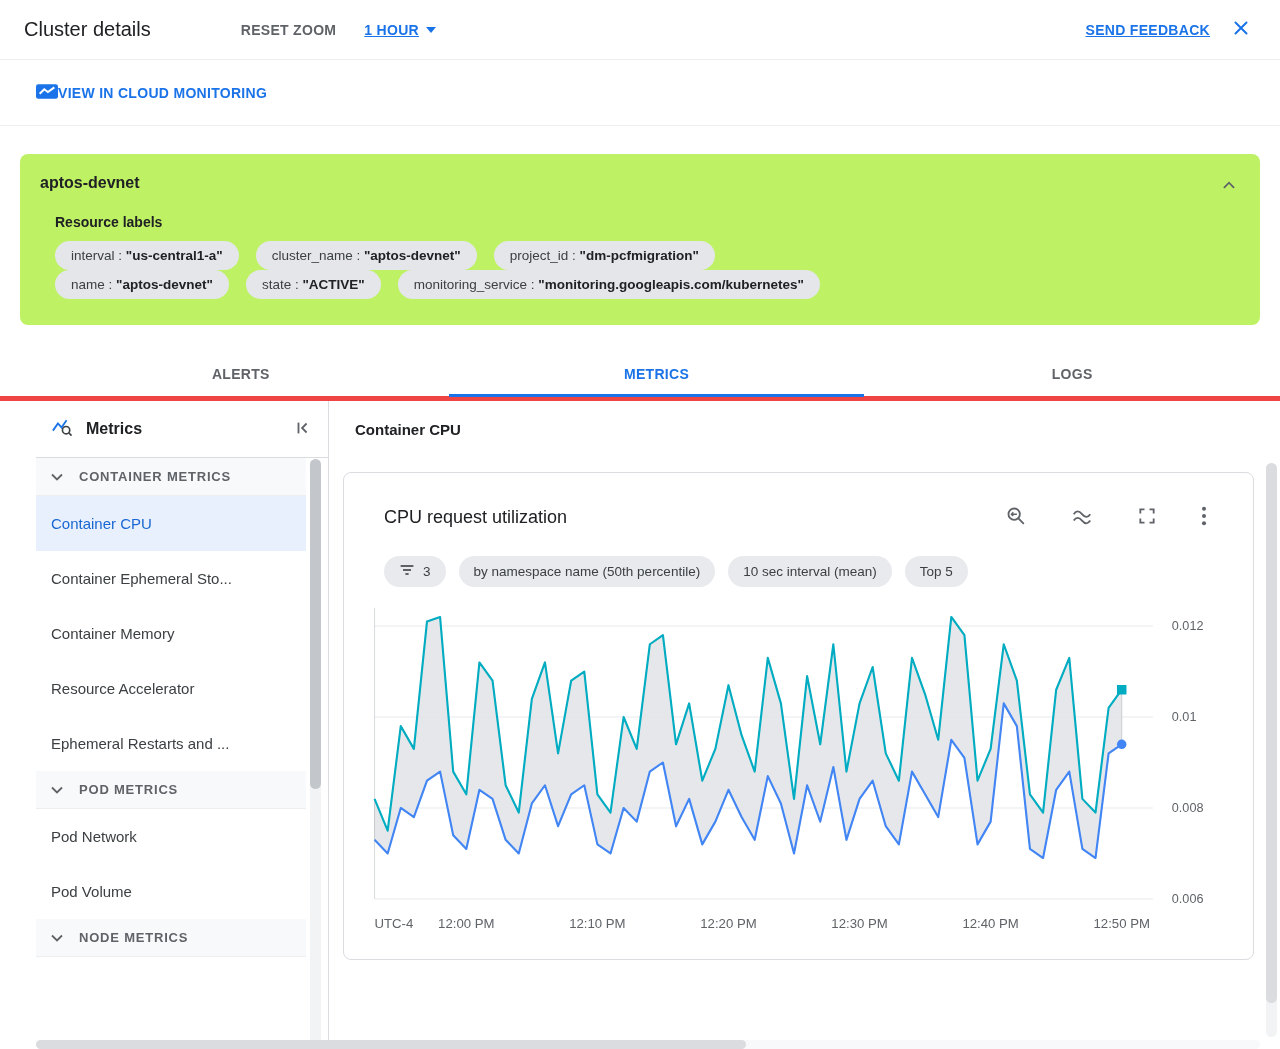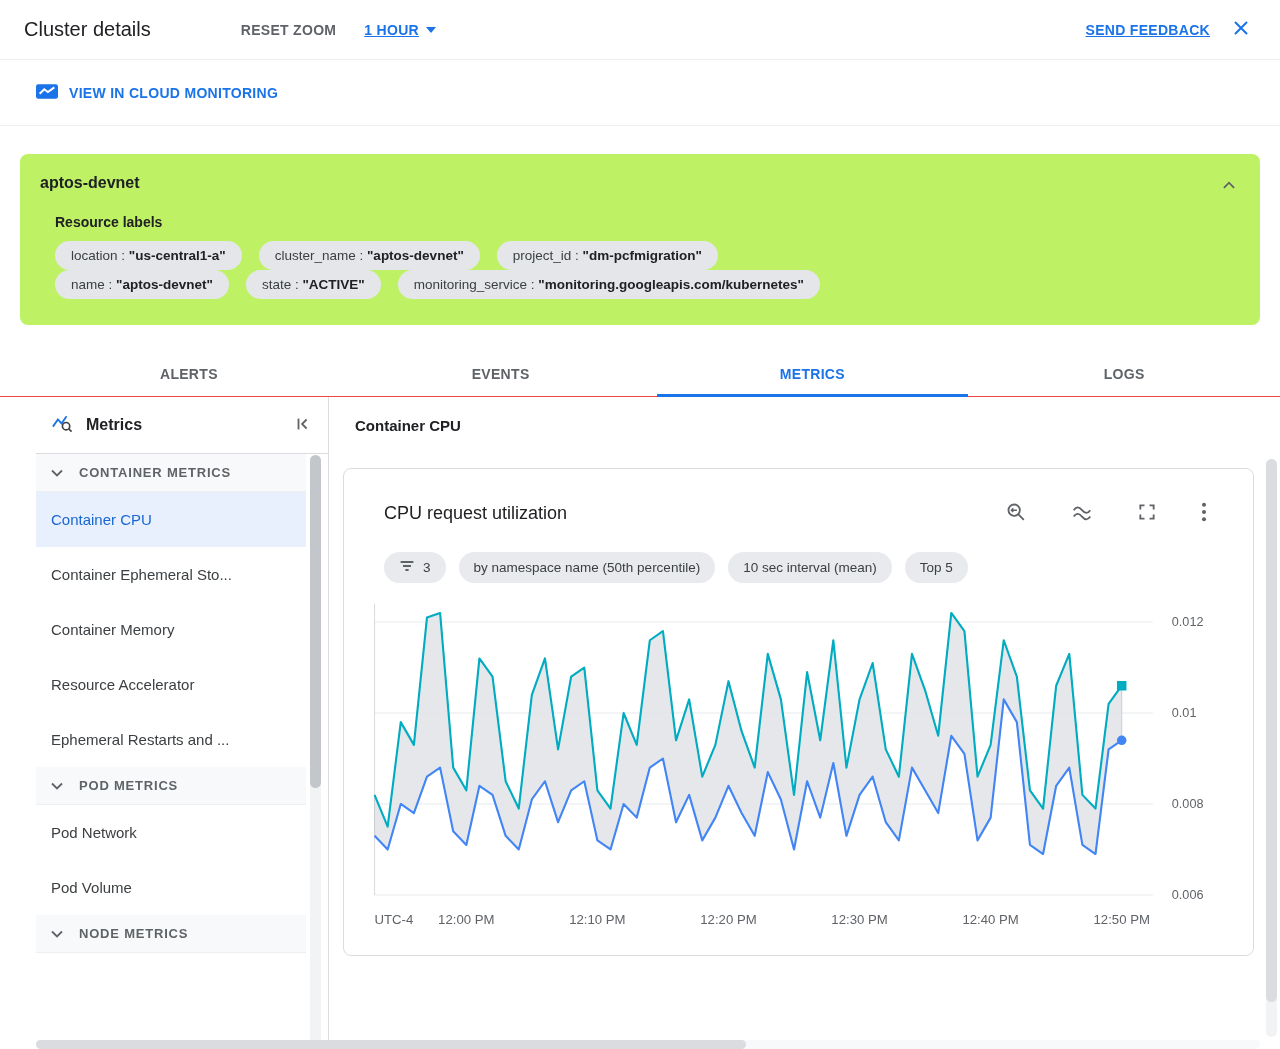--- a/index.html
+++ b/index.html
@@ -12,34 +12,34 @@
   .topbar h1 { font-size:20px; font-weight:500; margin:0 76px 0 2px; color:#202124; }
   .txtbtn { background:none; border:none; font-family:inherit; font-size:14px; font-weight:600; letter-spacing:.3px; padding:8px 14px; cursor:pointer; display:flex; align-items:center; gap:7px; }
   .txtbtn.gray { color:#5f6368; }
   .txtbtn.blue { color:#1a73e8;text-decoration:underline; }
   .caret { width:0; height:0; border-left:5px solid transparent; border-right:5px solid transparent; border-top:6px solid #1a73e8; display:inline-block; }
   .spacer { flex:1; }
   .iconbtn { background:none; border:none; padding:6px; cursor:pointer; display:flex; align-items:center; justify-content:center; }
 
   
   .monitor-row { height:66px; display:flex; align-items:center; padding:0 36px; border-bottom:1px solid #eceef0; flex:0 0 auto; }
-  .mon-link { display:flex; align-items:center; gap:11px; color:#1a73e8; font-size:14px; font-weight:600; letter-spacing:.3px; text-decoration:none; cursor:pointer; }
+  .mon-link { display:flex; align-items:center; color:#1a73e8; font-size:14px; font-weight:600; letter-spacing:.3px; text-decoration:none; cursor:pointer; }
 
   
   .cluster-card { margin:28px 20px 0; background:#bef264; border-radius:8px; padding:20px 20px 26px; position:relative; flex:0 0 auto; }
   .cluster-card h2 { font-size:16px; font-weight:700; margin:0; color:#202124; }
   .collapse-btn { position:absolute; top:14px; right:14px; }
   .labels-title { font-size:14px; font-weight:700; color:#202124; margin:22px 0 11px; padding-left:15px; }
   .chips { display:flex; gap:17px; padding-left:15px; flex-wrap:wrap; }
   .chip { background:#e4e6e9; border-radius:16px; padding:7px 16px; font-size:13.5px; color:#3c4043; white-space:nowrap; }
   .chip .k::after { content:" : "; }
   .chip b { font-weight:700; color:#202124; }
 
   
-  .tabs { display:flex; border-bottom:1px solid #ef4444; margin-top:26px; flex:0 0 auto;padding-left:33px; }
+  .tabs { display:flex; border-bottom:5px solid #ef4444; margin-top:26px; flex:0 0 auto;padding-left:33px; }
   .tab { flex:1; text-align:center; padding:15px 0 14px; font-size:14px; font-weight:600; letter-spacing:.3px; color:#5f6368; cursor:pointer; position:relative; }
   .tab.active { color:#1a73e8; }
   .tab.active::after { content:""; position:absolute; left:0; right:0; bottom:-1px; height:3px; background:#1a73e8; }
 
   
   .content { flex:1; display:flex; overflow:hidden; position:relative; padding-left:36px; }
   .sidebar { width:293px; border-right:1px solid #dadce0; position:relative; flex:0 0 auto; }
   .sidebar-head { height:57px; display:flex; align-items:center; gap:13px; padding:0 10px 0 15px; border-bottom:1px solid #dadce0; }
   .sidebar-head .ttl { font-size:16px; font-weight:600; color:#202124; flex:1; }
   .side-list { width:270px; }
@@ -105,35 +105,34 @@
     <button class="iconbtn collapse-btn">
       <span>
         <svg width="22" height="22" viewBox="0 0 24 24">
             <path d="M7 14.5 L12 9.5 L17 14.5" stroke="#5f6368" stroke-width="2" fill="none" stroke-linecap="round"></path>
           </svg>
       </span>
     </button>
 
     <div class="labels-title">Resource labels</div>
     <div class="chips">
-      <span class="chip"><span class="k">location</span><b>"us-central1-a"</b></span>
+      <span class="chip"><span class="k">interval</span><b>"us-central1-a"</b></span>
       <span class="chip"><span class="k">cluster_name</span><b>"aptos-devnet"</b></span>
       <span class="chip"><span class="k">project_id</span><b>"dm-pcfmigration"</b></span>
     </div>
 
     <div class="chips">
       <span class="chip"><span class="k">name</span><b>"aptos-devnet"</b></span>
       <span class="chip"><span class="k">state</span><b>"ACTIVE"</b></span>
       <span class="chip"><span class="k">monitoring_service</span><b>"monitoring.googleapis.com/kubernetes"</b></span>
     </div>
   </section>
 
   <nav class="tabs">
     <div class="tab">ALERTS</div>
-    <div class="tab">EVENTS</div>
     <div class="tab active">METRICS</div>
     <div class="tab">LOGS</div>
   </nav>
 
   <div class="content">
 
     <aside class="sidebar">
       <div class="sidebar-head">
         <span>
           <svg width="22" height="20" viewBox="0 0 24 22">

